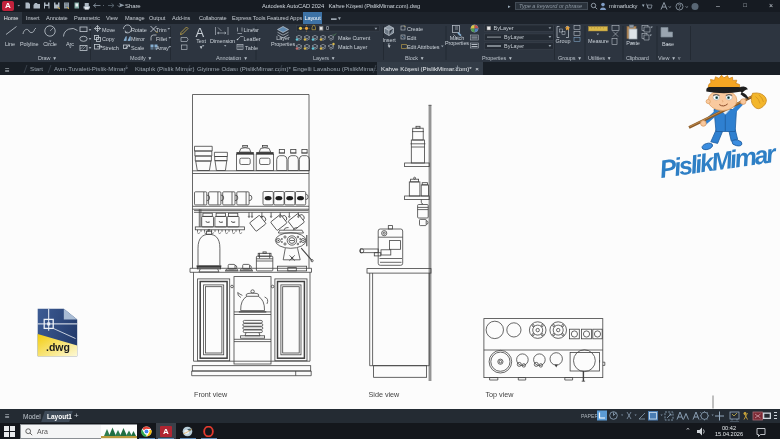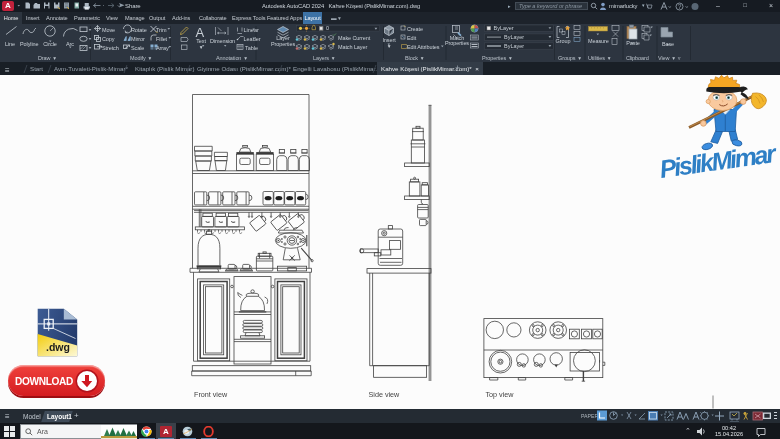--- a/index.html
+++ b/index.html
@@ -688,27 +688,20 @@
       <path d="M37.7 308.8 H63.8 L77.2 319.5 V356.3 H37.7 z" fill="url(#bgrad)" stroke="none"></path>
       <path d="M37.7 334 L77.2 345.5 V356.3 H37.7 z" fill="url(#ygrad)" stroke="none"></path>
       <path d="M63.8 308.8 L77.2 319.5 H63.8 z" fill="#a9bcd4" stroke="none"></path>
       <path d="M37.7 323.9 H77.2 M48.7 308.8 V330.8" stroke="#eef2f7" stroke-width="1"></path>
       <path d="M53.5 328.5 L75.5 338.5" stroke="#eef2f7" stroke-width="0.8"></path>
       <rect x="44.2" y="319.4" width="9" height="9" stroke="#eef2f7" stroke-width="1.3"></rect>
       <rect x="47.2" y="322.4" width="3" height="3" fill="#eef2f7" stroke="none"></rect>
       <text x="46" y="351" font-size="10.5" font-weight="bold" fill="#1c1c1c" font-family="Liberation Sans">.dwg</text>
     </g>
   </svg>
-  <div id="dlbtn">
-    <span>DOWNLOAD</span>
-    <div class="circ"></div>
-    <svg style="position:absolute;left:69px;top:5.5px;" width="20" height="20" viewBox="0 0 21 21">
-      <path d="M8.4 4.2 h4.2 v6.3 h3.4 L10.5 17 4.5 10.5 h3.9 z" fill="#cf1820" stroke="none"></path>
-    </svg>
-  </div>
 </div>
 
 <div id="modelrow" class="abs">
   <div style="position:absolute;left:5px;top:2.5px;font-size:8px;color:#c8cfd6;">≡</div>
   <div style="position:absolute;left:23px;top:3.5px;">Model</div>
   <div style="position:absolute;left:43px;top:1.5px;width:28px;height:11px;background:#3e4a58;transform:skewX(-18deg);"></div>
   <div style="position:absolute;left:47px;top:3.5px;color:#fff;font-weight:bold;">Layout1</div>
   <div style="position:absolute;left:74px;top:2px;font-size:8px;">+</div>
   <div style="position:absolute;left:581px;top:3.5px;font-size:5.2px;color:#aeb6be;">PAPER</div>
   <svg style="position:absolute;left:597px;top:1px;" width="180" height="12" viewBox="0 0 180 12" fill="none" stroke="#93a9bf" stroke-width="0.8">

